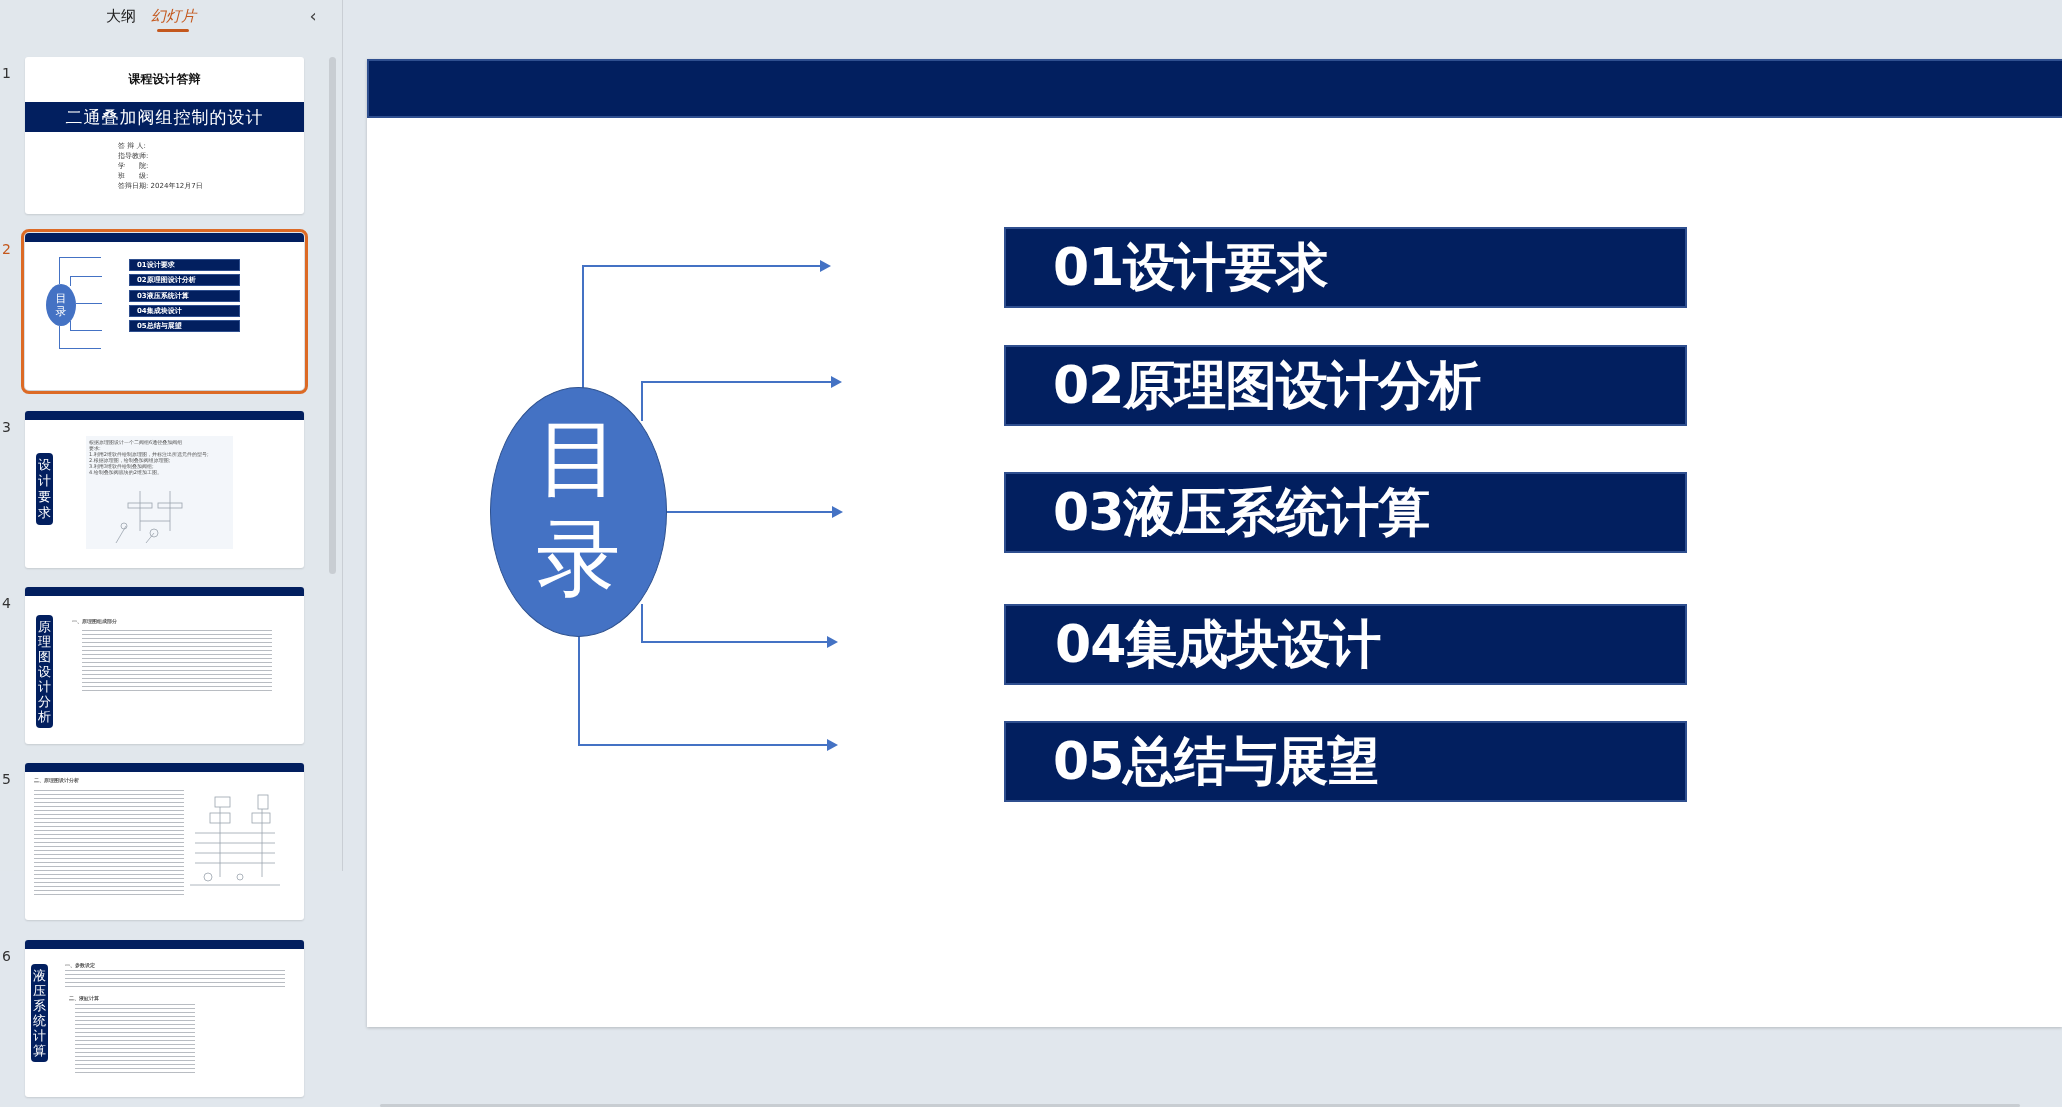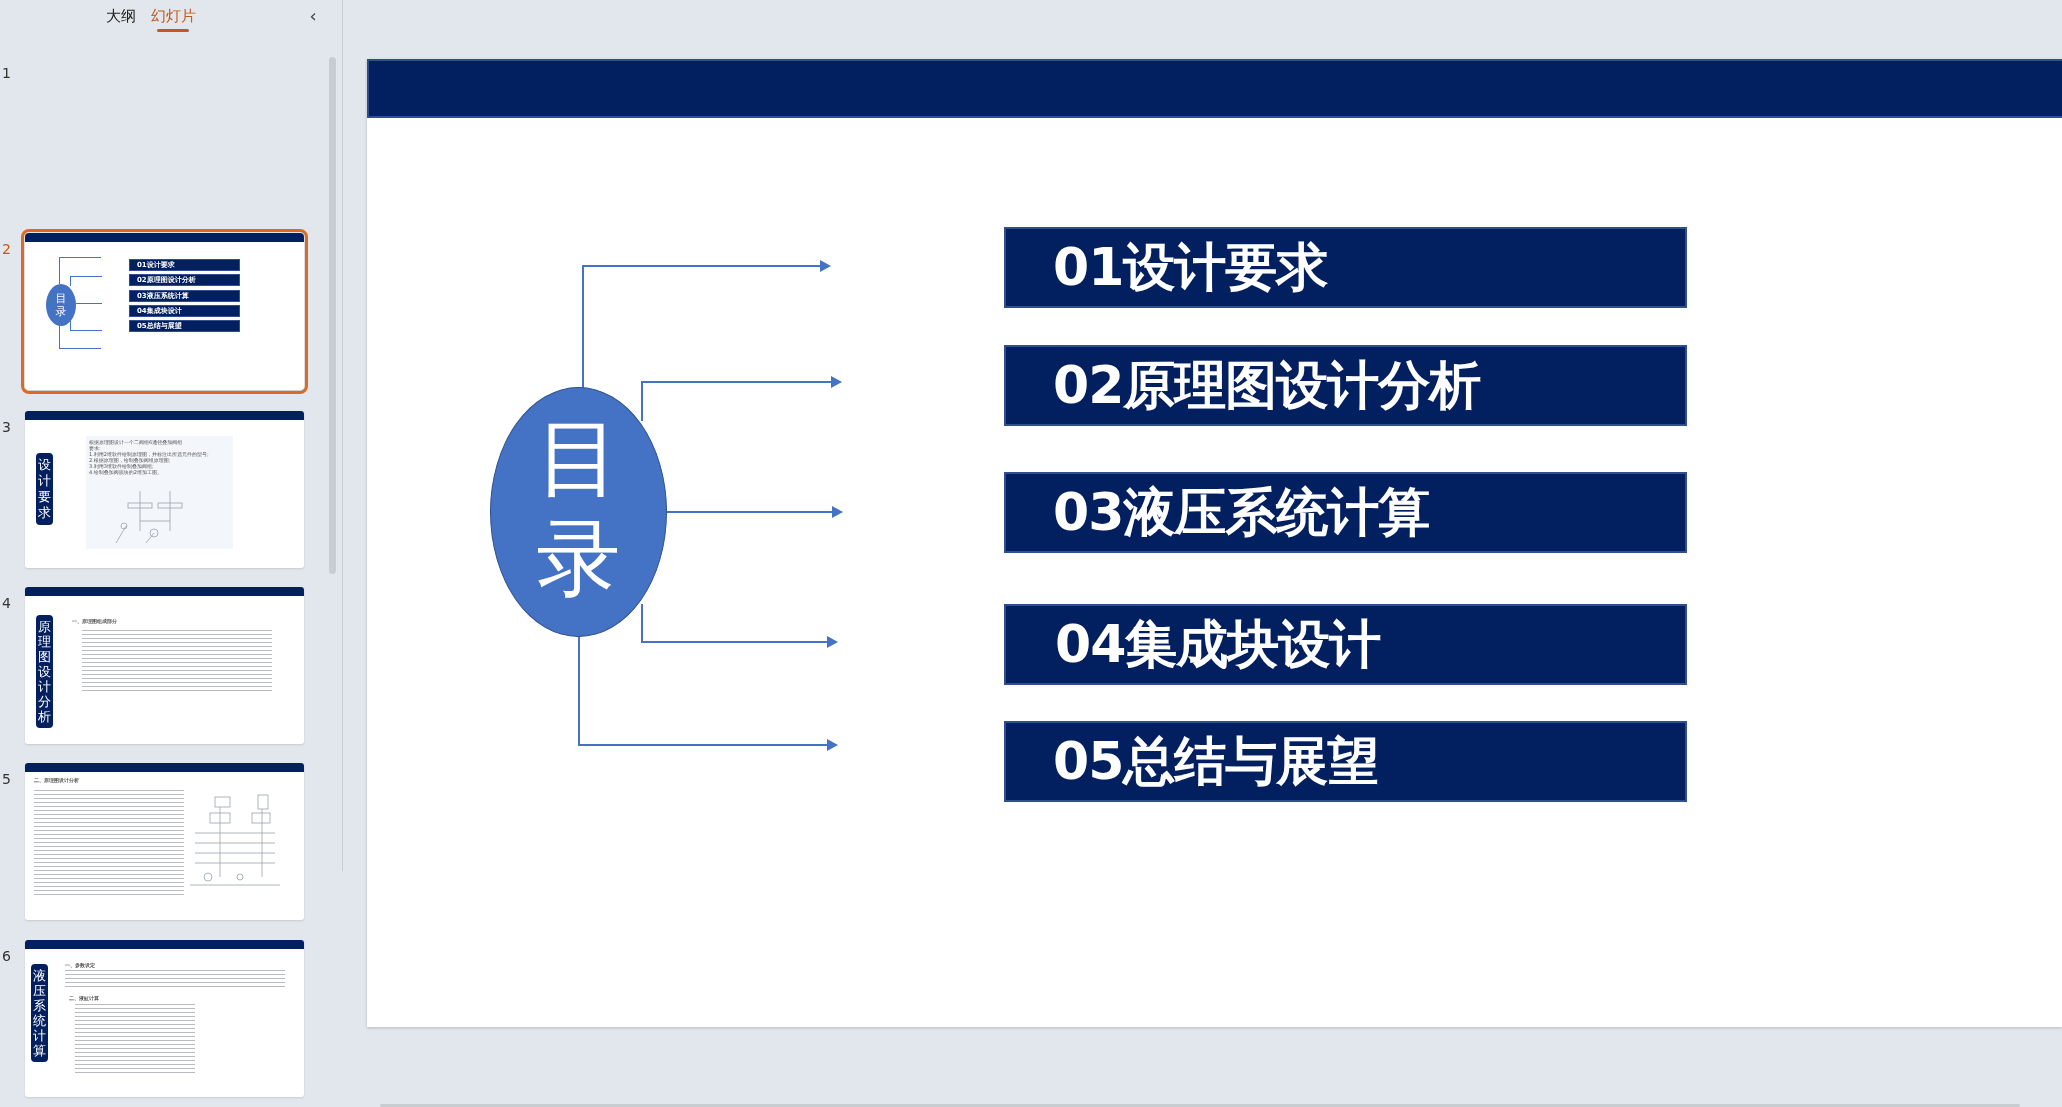--- a/index.html
+++ b/index.html
@@ -4,21 +4,21 @@
   <style>
     * { box-sizing: border-box; margin: 0; padding: 0; }
     html, body { width: 2062px; height: 1107px; overflow: hidden; background: #e1e6ee; font-family: "DejaVu Sans", "Liberation Sans", sans-serif; }
     .app { position: relative; width: 2062px; height: 1107px; background: #e1e7ed; }
 
     
     .sidebar { position: absolute; left: 0; top: 0; width: 343px; height: 871px; background: #e1e7ec; border-right: 1px solid #c9ced4; }
     .tabs { position: absolute; left: 0; top: 0; width: 343px; height: 44px; }
     .tab { position: absolute; top: 5px; font-size: 15px; line-height: 22px; color: #222; cursor: pointer; }
     .tab.outline { left: 106px; }
-    .tab.slides { left: 151px; color: #c4581d; }
+    .tab.slides { left: 151px; color: #c4581d; font-style: italic; }
     .tab-underline { position: absolute; left: 157px; top: 29px; width: 32px; height: 3px; background: #c4581d; border-radius: 2px; }
     .collapse { position: absolute; left: 304px; top: 4px; width: 18px; height: 24px; font-size: 18px; line-height: 24px; color: #444; text-align: center; cursor: pointer; }
 
     .thumb-list { position: absolute; left: 0; top: 57px; width: 330px; height: 1050px; }
     .thumb-item { position: absolute; left: 0; width: 330px; height: 160px; }
     .thumb-num { position: absolute; left: 2px; top: 8px; font-size: 14px; color: #333; }
     .thumb-item.active .thumb-num { color: #c4581d; }
     .thumb { position: absolute; left: 25px; top: 0; width: 279px; height: 157px; background: #fff; border-radius: 3px; box-shadow: 0 1px 2px rgba(0,0,0,0.12); overflow: hidden; cursor: pointer; }
     .thumb-item.active .thumb { outline: 3px solid #dc6a25; outline-offset: 1px; border-radius: 4px; }
     .t-bar { position: absolute; left: 0; top: 0; width: 100%; height: 9px; background: #021f5f; }
@@ -64,20 +64,31 @@
       <span class="tab outline">大纲</span>
       <span class="tab slides">幻灯片</span>
       <div class="tab-underline"></div>
       <span class="collapse">‹</span>
     </div>
 
     <div class="thumb-list">
 
       <div class="thumb-item" style="top:0px;">
         <span class="thumb-num">1</span>
+        <div class="thumb">
+          <div class="t1-title">课程设计答辩</div>
+          <div class="t1-band">二通叠加阀组控制的设计</div>
+          <div class="t1-info">
+            <div>答 辩 人:</div>
+            <div>指导教师:</div>
+            <div>学　　院:</div>
+            <div>班　　级:</div>
+            <div>答辩日期:  2024年12月7日</div>
+          </div>
+        </div>
       </div>
 
       <div class="thumb-item active" style="top:176px;">
         <span class="thumb-num">2</span>
         <div class="thumb">
           <div class="t-bar"></div>
           <div class="t2-line" style="left:34px;top:24px;width:1px;height:27px;"></div>
           <div class="t2-line" style="left:34px;top:24px;width:42px;height:1px;"></div>
           <div class="t2-line" style="left:45px;top:43px;width:1px;height:10px;"></div>
           <div class="t2-line" style="left:45px;top:43px;width:32px;height:1px;"></div>

